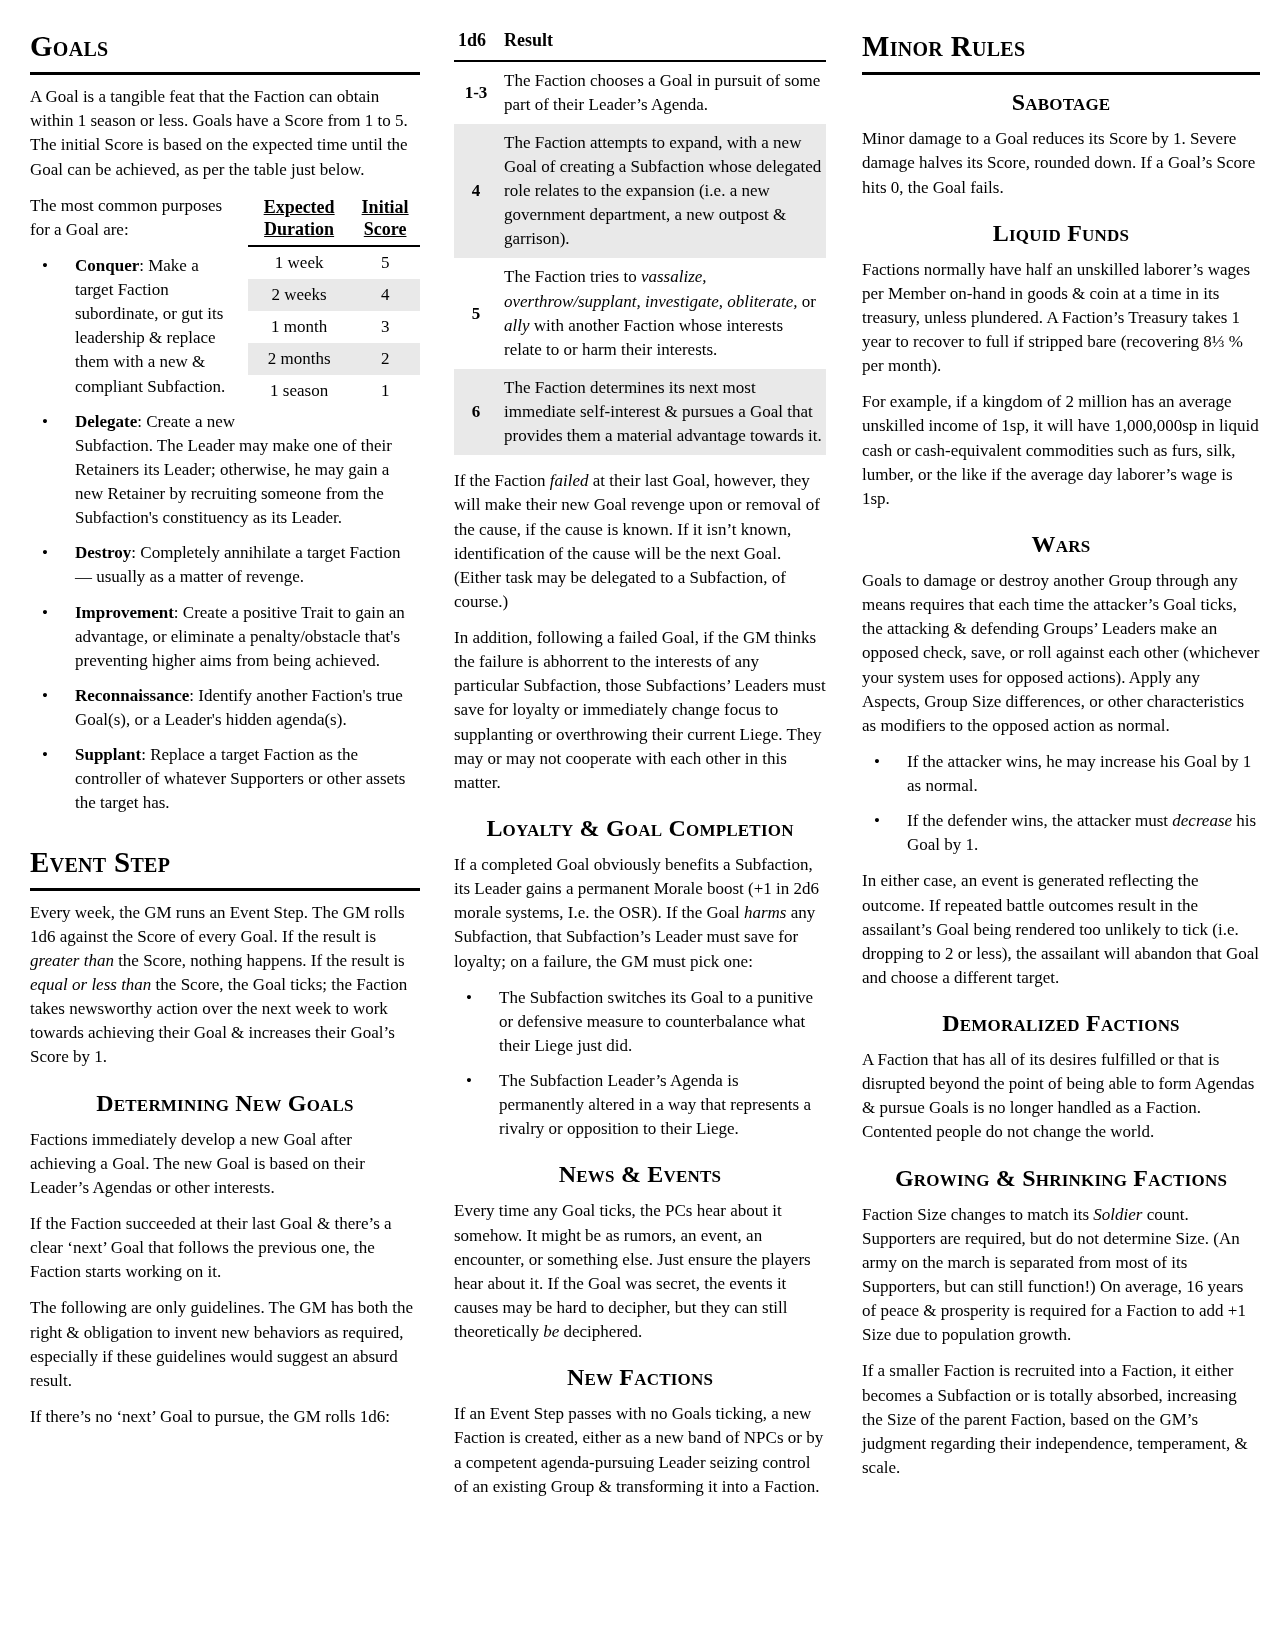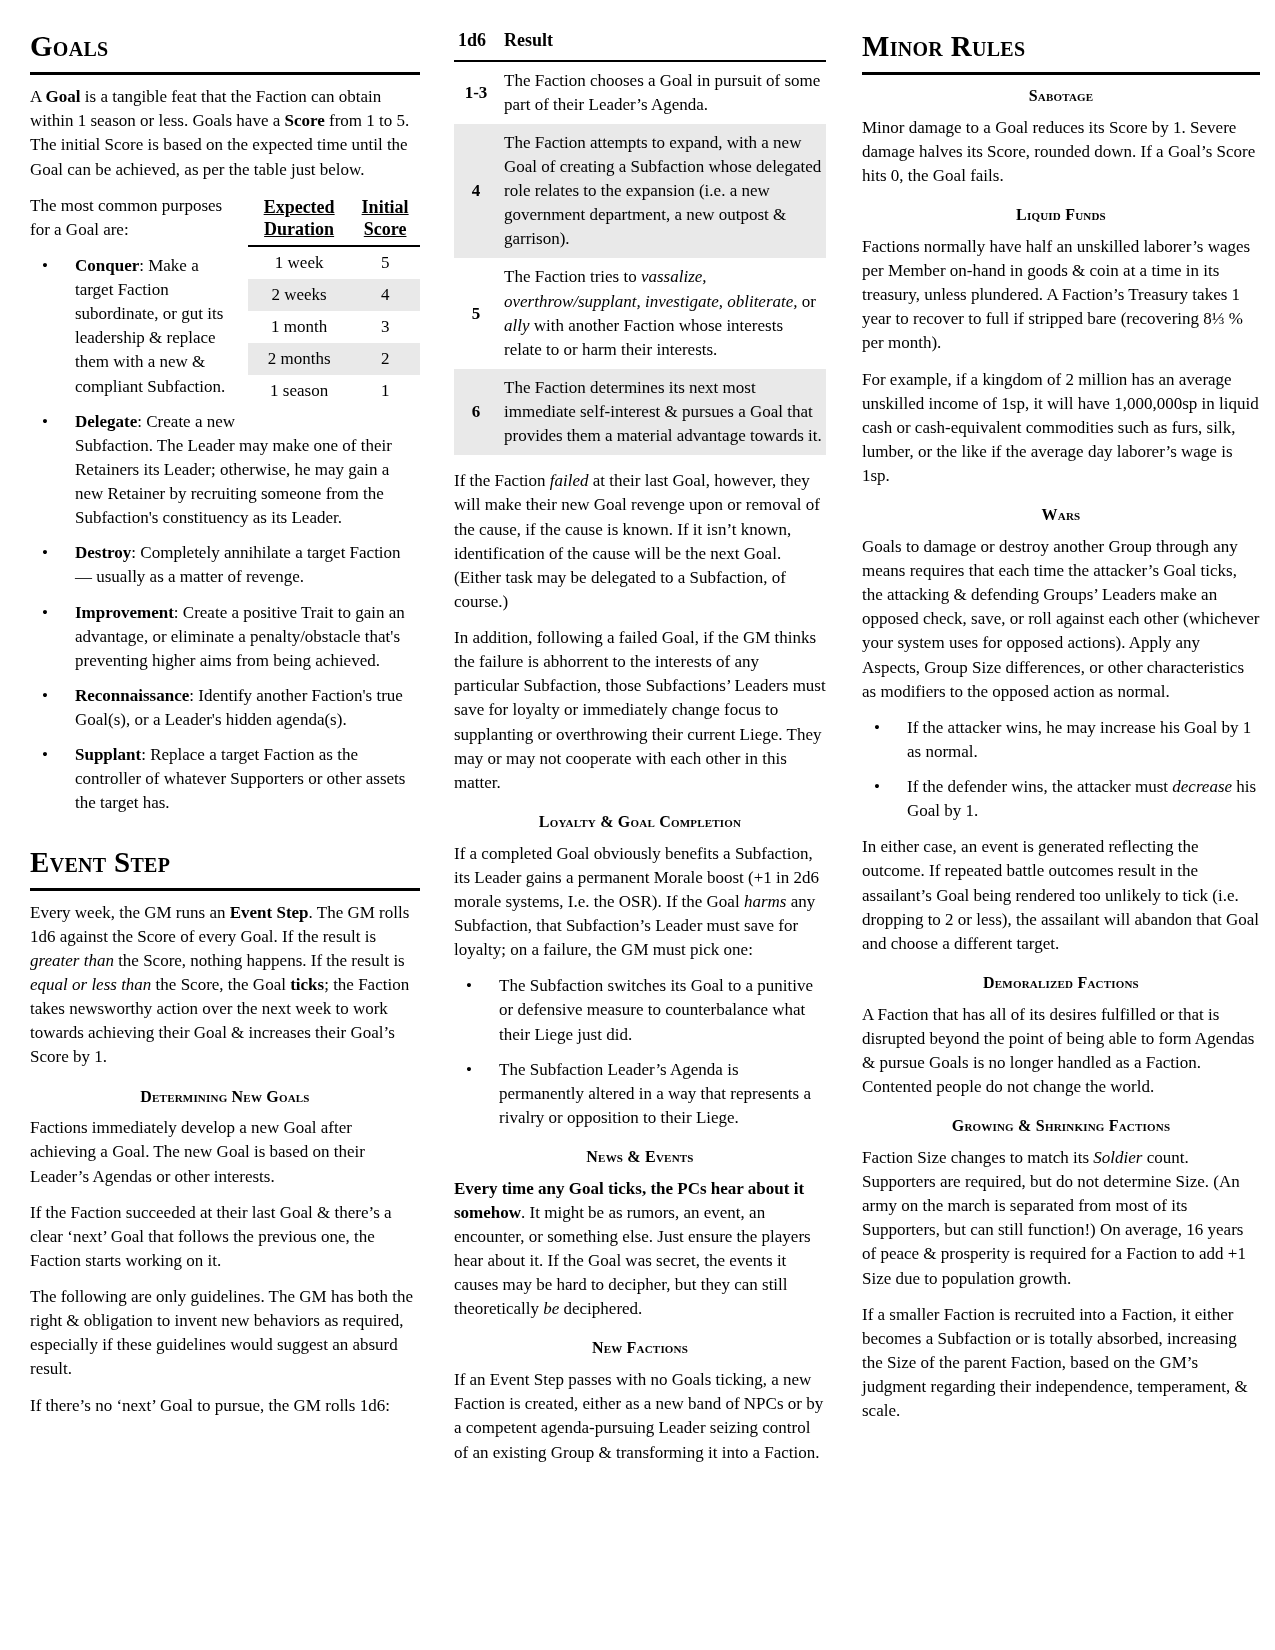--- a/index.html
+++ b/index.html
@@ -8,25 +8,25 @@
           padding:26px 15px 20px 30px; display:flex; }
   .col { flex:0 0 auto; }
   .col-left  { width:390px; margin-right:34px; }
   .col-mid   { width:372px; margin-right:36px; }
   .col-right { width:398px; }
 
   .h1wrap { border-bottom:3px solid #000; padding-bottom:5px; margin-bottom:10px; }
   .h1wrap.spaced { margin-top:26px; }
   h1 { margin:0; text-align:left; font-size:29px; font-weight:bold;
        font-variant:small-caps; letter-spacing:0.3px; }
-  h2 { margin:16px 0 8px 0; text-align:center; font-size:16px; font-weight:bold;
+  h2 { margin:16px 0 8px 0; text-align:center; font-size:24px; font-weight:bold;
        font-variant:small-caps; letter-spacing:0.2px; }
   p { margin:0 0 12px 0; }
   em { font-style:italic; }
-  strong { font-weight:bold; }
+  strong { font-weight:normal; }
 
   ul.blt { list-style:none; margin:0 0 12px 0; padding:0; }
   ul.blt li { position:relative; padding-left:45px; margin-bottom:11px; }
   ul.blt li::before { content:"\2022"; position:absolute; left:12px; top:0; }
   .term { font-weight:bold; }
 
   
   .dur-wrap { float:right; width:172px; margin:2px 0 8px 12px; }
   table { border-collapse:collapse; }
   .dur { width:100%; }

